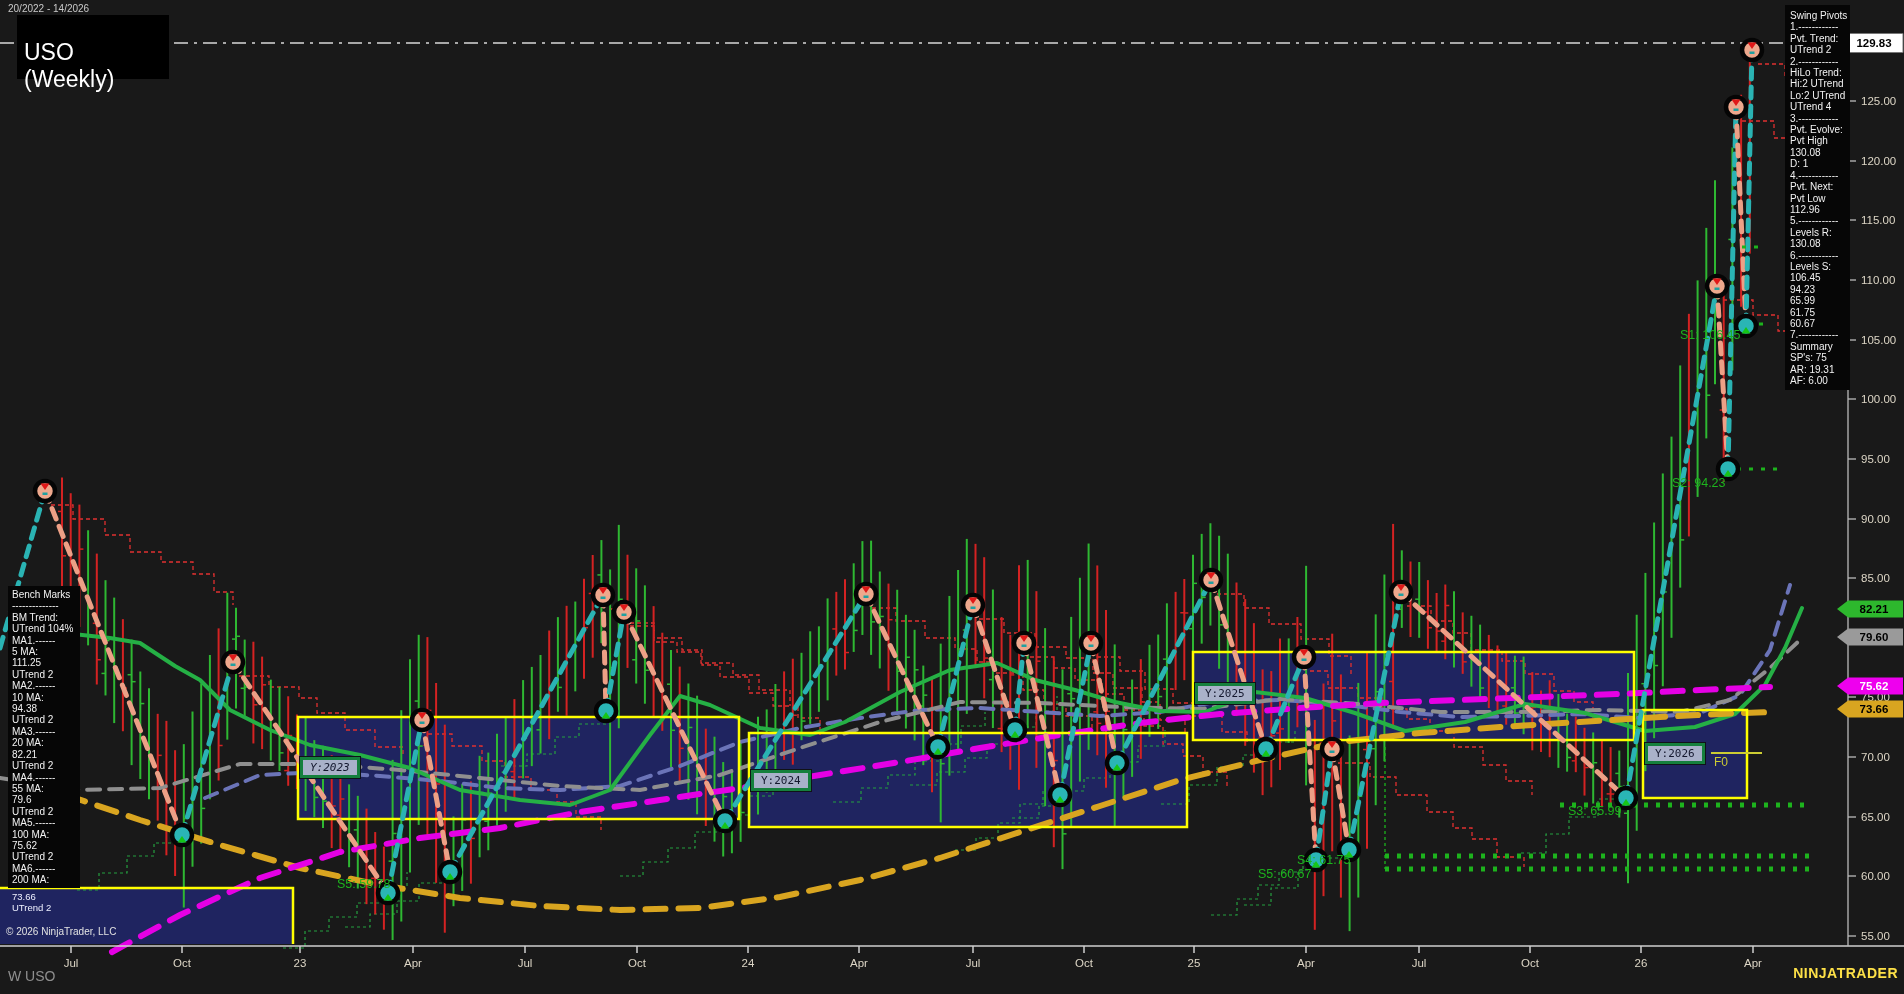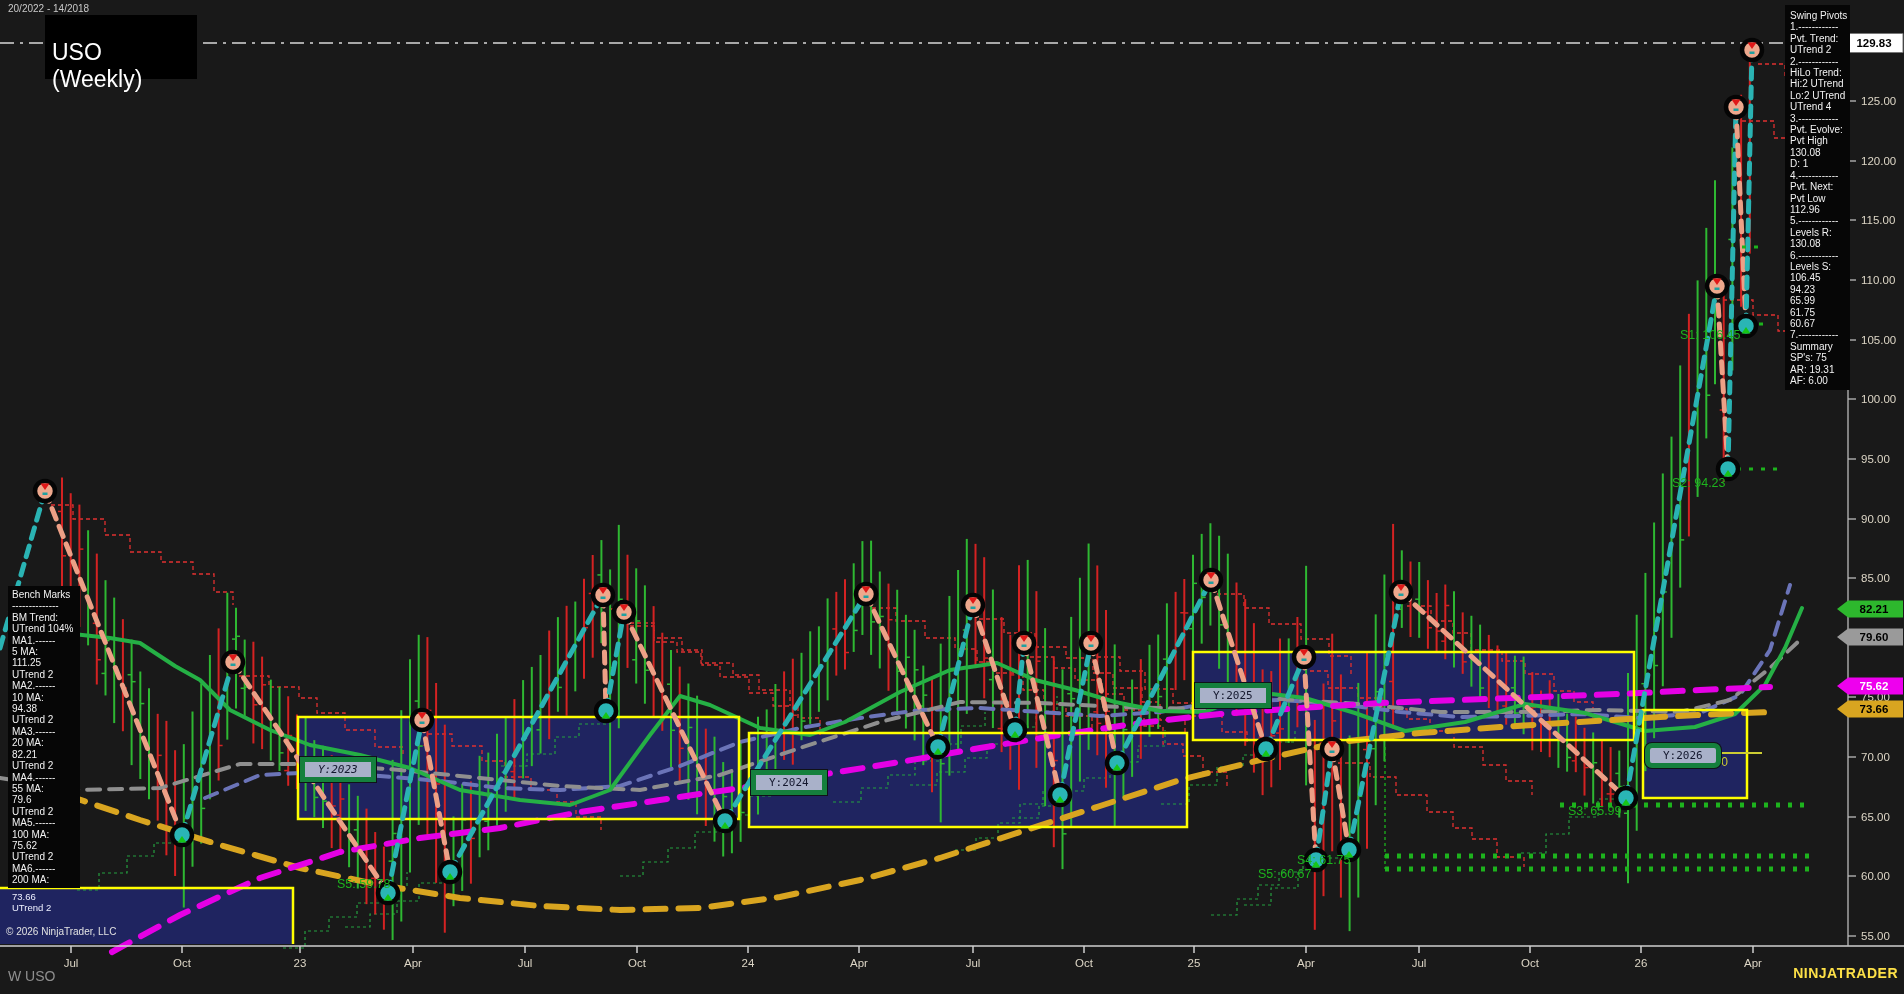--- a/index.html
+++ b/index.html
@@ -4,26 +4,26 @@
 <style>
   html,body{margin:0;padding:0;background:#101010;}
   body{width:1904px;height:994px;position:relative;overflow:hidden;
        font-family:"Liberation Sans",sans-serif;}
   #stage{position:absolute;inset:0;background:#191919;}
   svg{position:absolute;left:0;top:0;}
   .panel{position:absolute;background:#060606;color:#f2f2f2;font-size:10px;
          line-height:11.4px;white-space:pre;z-index:30;}
   .panel div{white-space:pre;}
   #title-box{position:absolute;left:17px;top:15px;width:152px;height:64px;
-             background:#000;z-index:20;margin-left:28px;}
+             background:#000;z-index:20;}
   #symbol-title{position:absolute;left:7px;top:24px;color:#fff;font-size:23px;z-index:21;}
   #range-label{position:absolute;left:8px;top:3px;color:#c9c9c9;font-size:10px;z-index:21;}
   .chip{position:absolute;background:#a9b1c9;color:#14182e;
         font-family:"DejaVu Sans Mono",monospace;font-size:11px;line-height:13px;
-        padding:1px 13px;border:5px solid #15803d;box-shadow:0 0 0 1px #101218;
+        padding:1px 7px;border:3px solid #15803d;box-shadow:0 0 0 1px #101218;
         z-index:25;}
   #copyright{position:absolute;left:6px;top:926px;color:#e2e2e2;font-size:10px;z-index:31;}
   #instrument{position:absolute;left:8px;top:968px;color:#8f8f8f;font-size:14px;z-index:31;}
   #brand-logo{position:absolute;right:6px;top:965px;color:#fde047;font-size:14px;
               font-weight:bold;letter-spacing:.5px;z-index:31;}
   #bench-overlay{position:absolute;left:12px;top:891px;color:#eef0ff;font-size:9.5px;
                  line-height:11.4px;z-index:31;white-space:pre;}
 </style>
 </head>
 <body>
@@ -634,33 +634,33 @@
       <polygon points="1837,609 1848,600.5 1903,600.5 1903,617.5 1848,617.5" fill="#2db82d" stroke="none" stroke-width="1"></polygon>
       <text x="1874" y="613" fill="#000000" font-size="11.5" font-weight="bold" text-anchor="middle">82.21</text>
       <polygon points="1837,637 1848,628.5 1903,628.5 1903,645.5 1848,645.5" fill="#9a9a9a" stroke="none" stroke-width="1"></polygon>
       <text x="1874" y="641" fill="#000000" font-size="11.5" font-weight="bold" text-anchor="middle">79.60</text>
       <polygon points="1837,686 1848,677.5 1903,677.5 1903,694.5 1848,694.5" fill="#ee00ee" stroke="none" stroke-width="1"></polygon>
       <text x="1874" y="690" fill="#ffffff" font-size="11.5" font-weight="bold" text-anchor="middle">75.62</text>
       <polygon points="1837,709 1848,700.5 1903,700.5 1903,717.5 1848,717.5" fill="#d8a520" stroke="none" stroke-width="1"></polygon>
       <text x="1874" y="713" fill="#000000" font-size="11.5" font-weight="bold" text-anchor="middle">73.66</text>
     </svg>
 
-  <div id="range-label">20/2022 - 14/2018</div>
+  <div id="range-label">20/2022 - 14/2026</div>
   <div id="title-box">
     <div id="symbol-title">USO (Weekly)</div>
   </div>
 
   <div class="panel" id="bench-marks-panel" style="left:8px;top:586px;width:68px;padding:3px 0 0 4px;height:299px;"><div>Bench Marks</div><div>--------------</div><div>BM Trend:</div><div>UTrend 104%</div><div>MA1.------</div><div>5 MA:</div><div>111.25</div><div>UTrend 2</div><div>MA2.------</div><div>10 MA:</div><div>94.38</div><div>UTrend 2</div><div>MA3.------</div><div>20 MA:</div><div>82.21</div><div>UTrend 2</div><div>MA4.------</div><div>55 MA:</div><div>79.6</div><div>UTrend 2</div><div>MA5.------</div><div>100 MA:</div><div>75.62</div><div>UTrend 2</div><div>MA6.------</div><div>200 MA:</div></div>
   <div id="bench-overlay"><div>73.66</div><div>UTrend 2</div></div>
 
   <div class="panel" id="swing-pivots-panel" style="left:1785px;top:5px;width:60px;padding:5px 0 4px 5px;"><div>Swing Pivots</div><div>1.------------</div><div>Pvt. Trend:</div><div>UTrend 2</div><div>2.------------</div><div>HiLo Trend:</div><div>Hi:2 UTrend</div><div>Lo:2 UTrend</div><div>UTrend 4</div><div>3.------------</div><div>Pvt. Evolve:</div><div>Pvt High</div><div>130.08</div><div>D: 1</div><div>4.------------</div><div>Pvt. Next:</div><div>Pvt Low</div><div>112.96</div><div>5.------------</div><div>Levels R:</div><div>130.08</div><div>6.------------</div><div>Levels S:</div><div>106.45</div><div>94.23</div><div>65.99</div><div>61.75</div><div>60.67</div><div>7.------------</div><div>Summary</div><div>SP's: 75</div><div>AR: 19.31</div><div>AF: 6.00</div></div>
 
   <div id="chips">
       <div class="chip" style="left: 300px; top: 757px; font-style: italic;">Y:2023</div>
       <div class="chip" style="left: 751px; top: 770px;">Y:2024</div>
       <div class="chip" style="left: 1195px; top: 683px;">Y:2025</div>
-      <div class="chip" style="left: 1645px; top: 743px; border-radius: 7px;">Y:2026</div>
+      <div class="chip" style="left: 1645px; top: 743px;">Y:2026</div>
     </div>
 
   <div id="copyright">© 2026 NinjaTrader, LLC</div>
   <div id="instrument">W USO</div>
   <div id="brand-logo">NINJATRADER</div>
 </div>
 
 </body></html>

